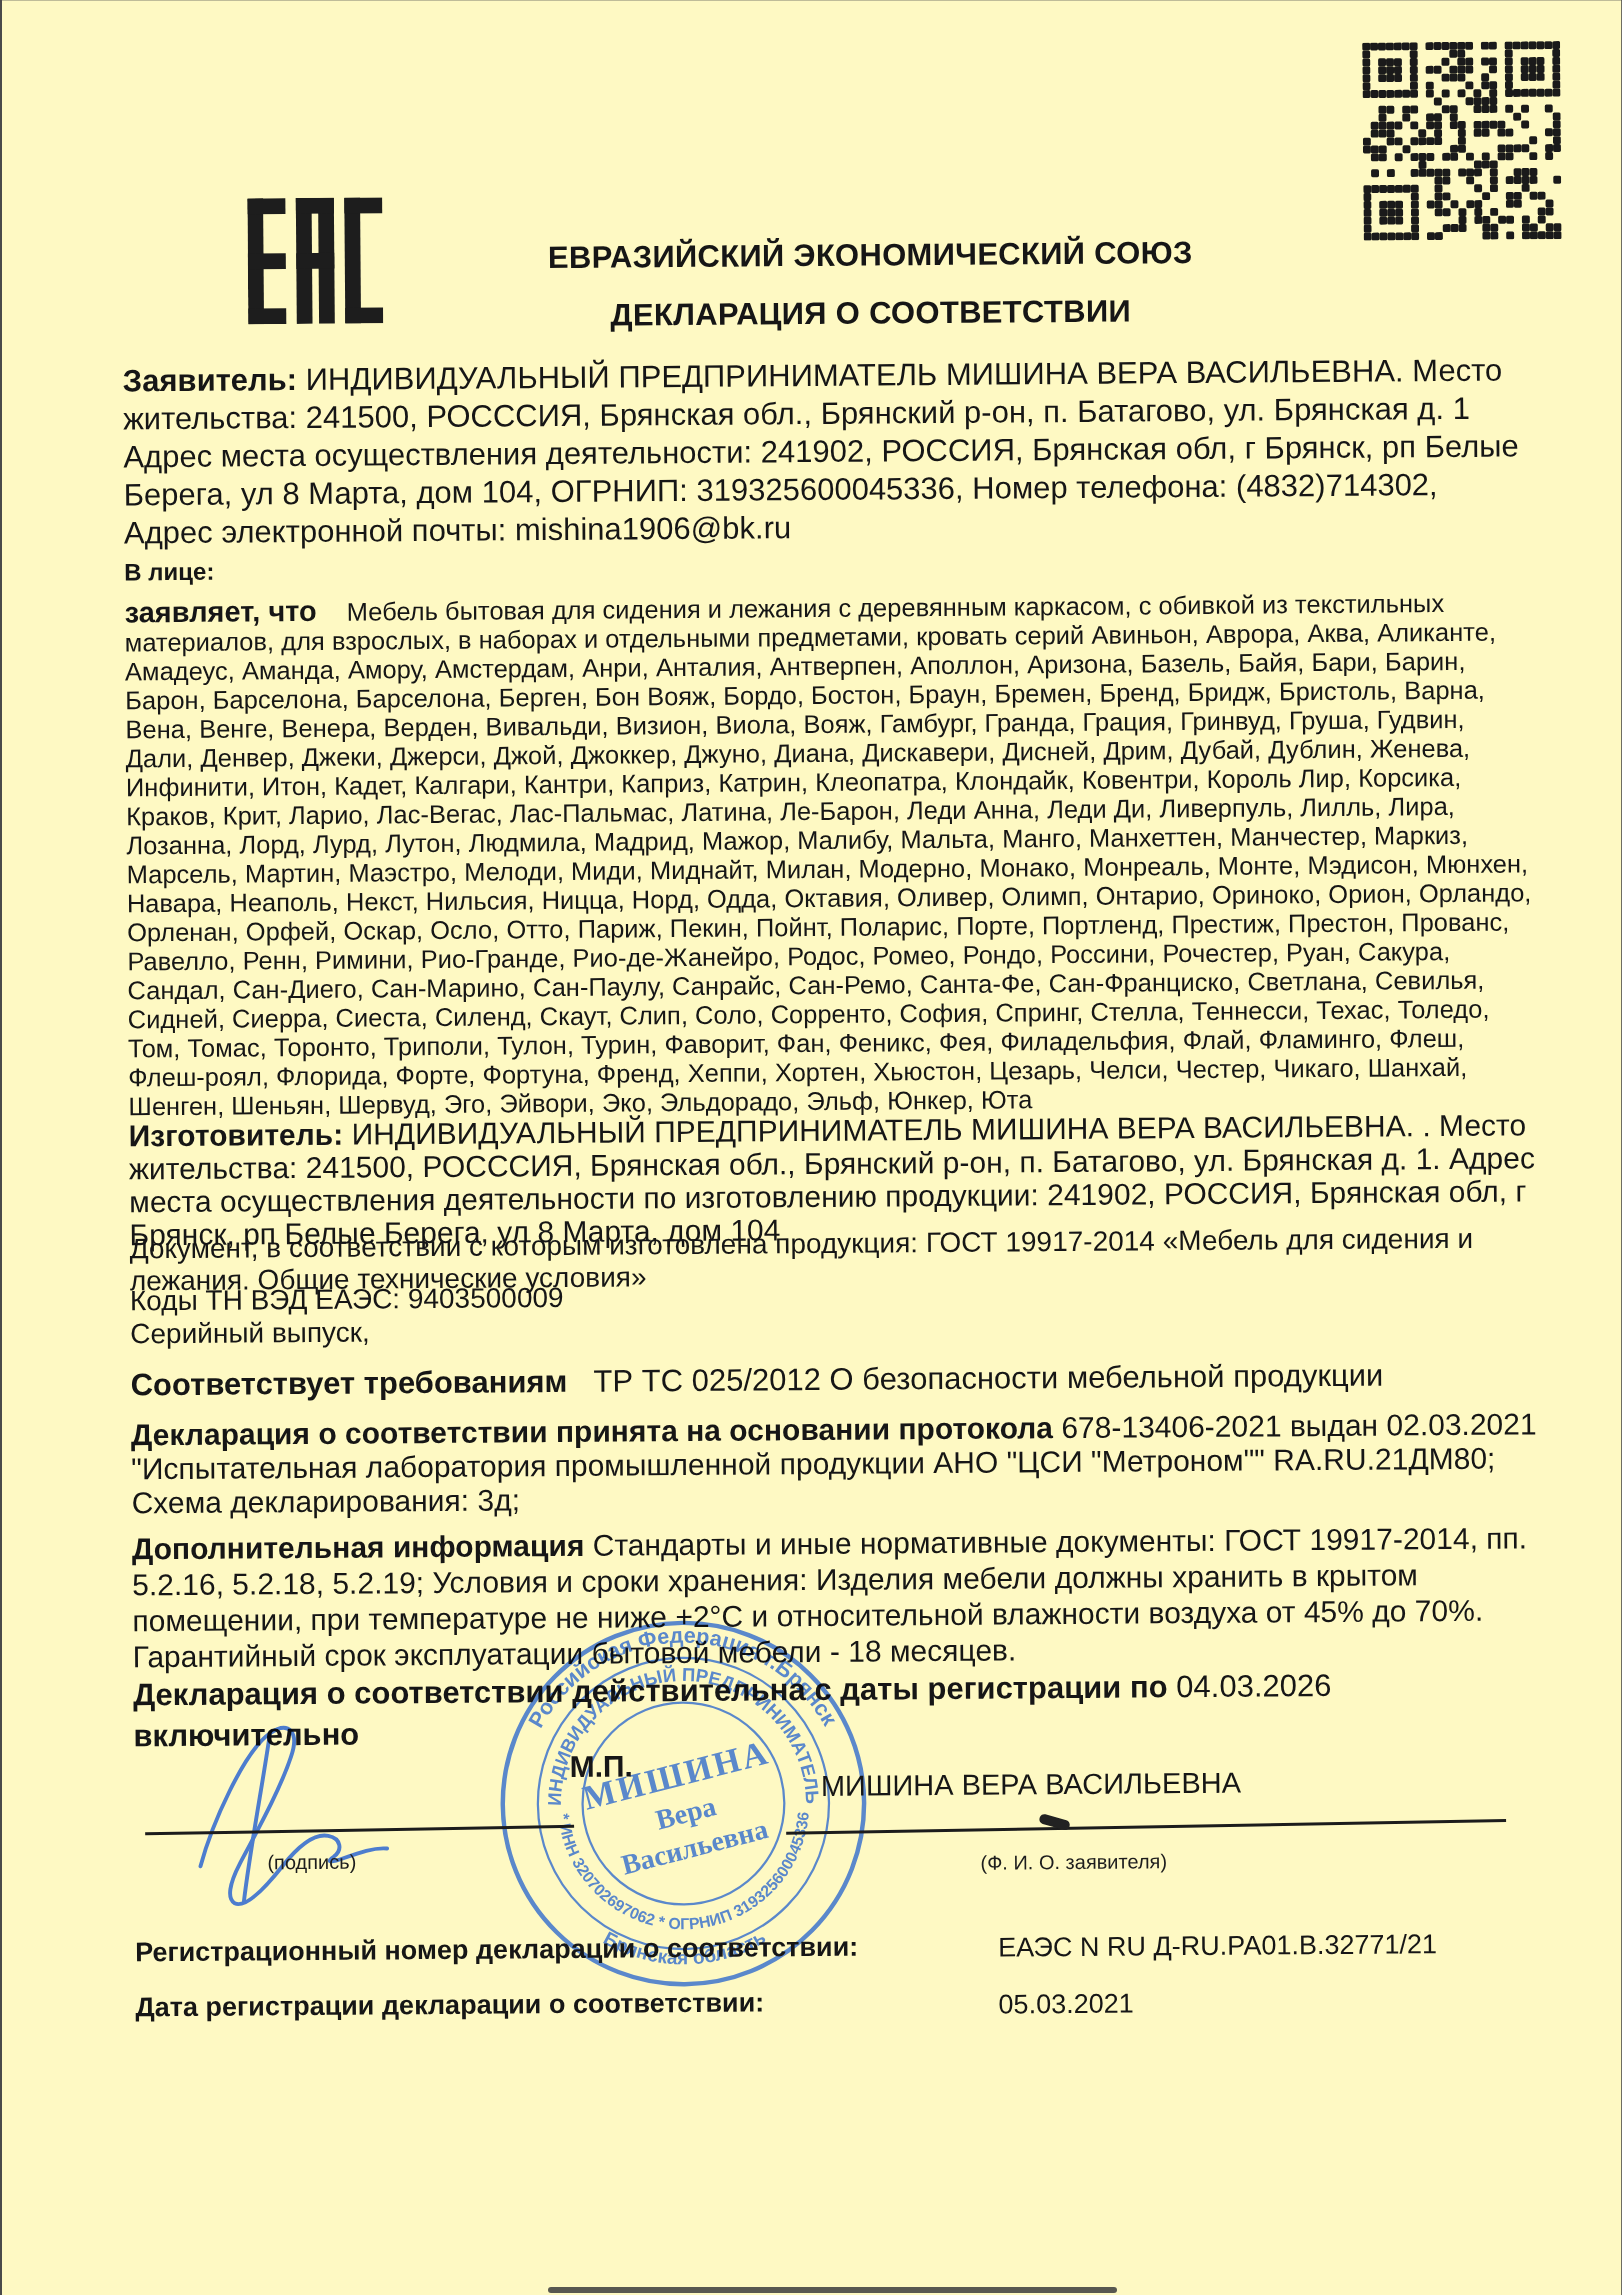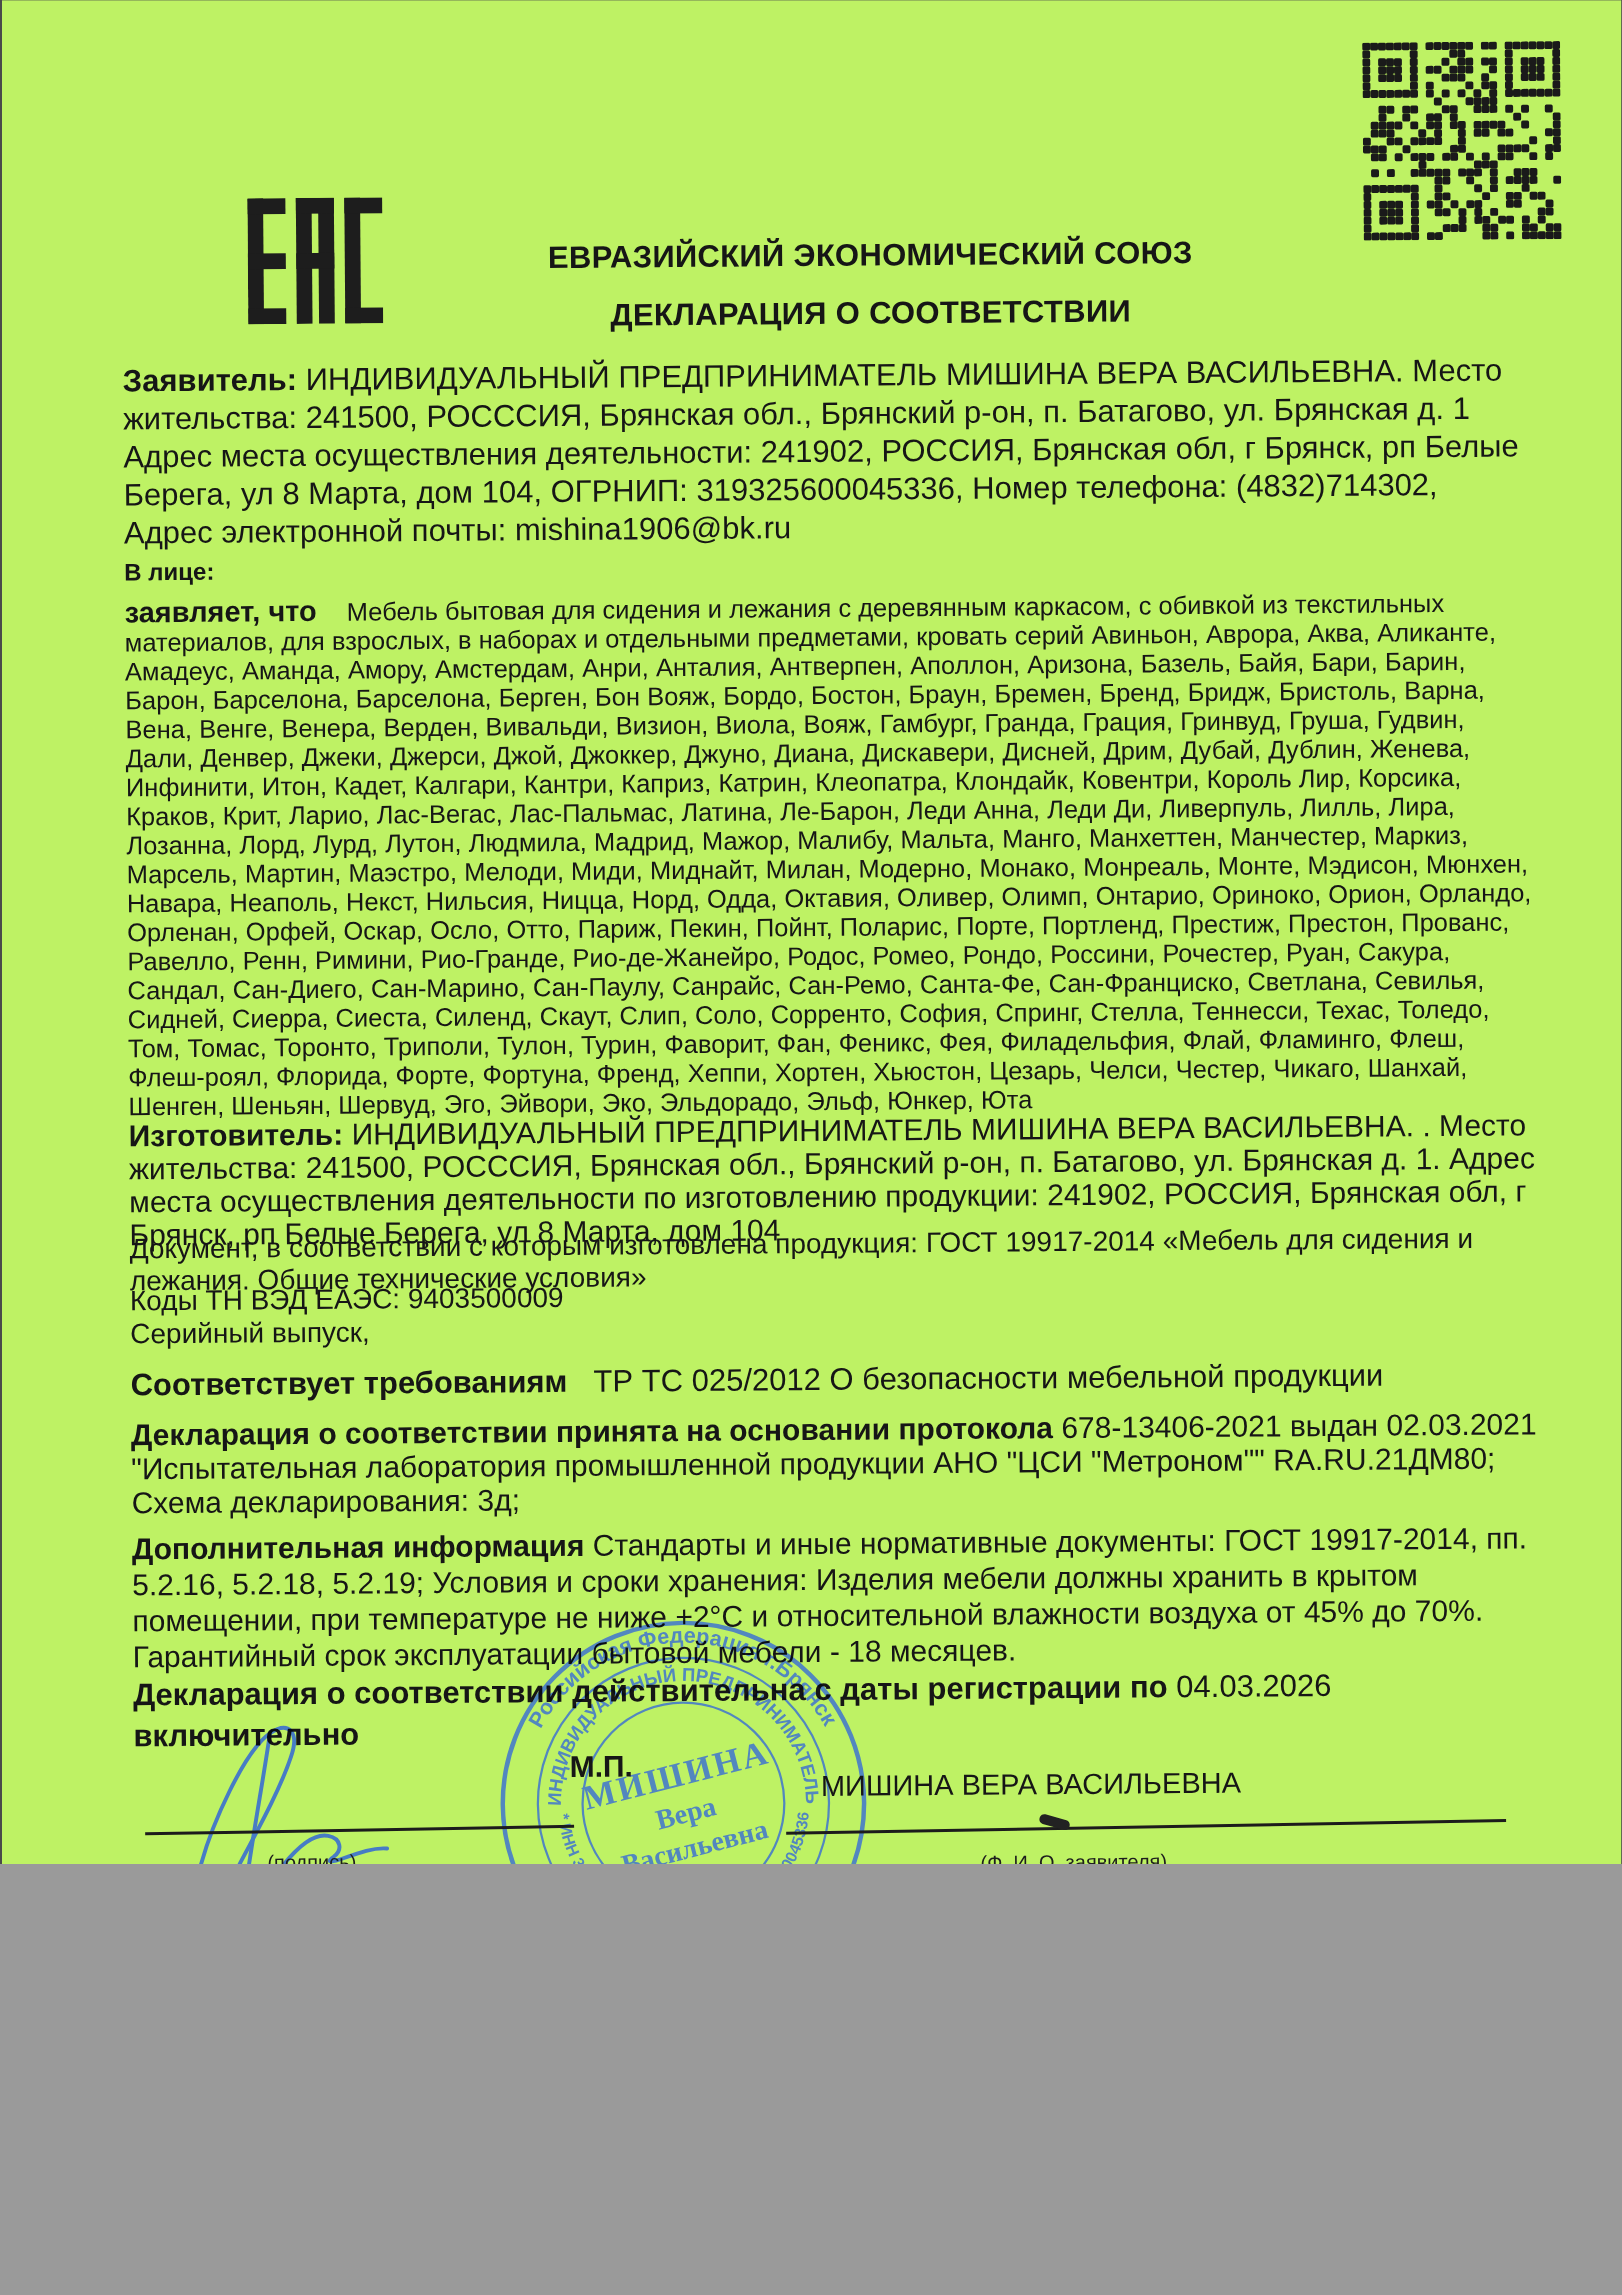--- a/index.html
+++ b/index.html
@@ -1,17 +1,17 @@
 <!DOCTYPE html>
 <html lang="ru" style="font-size:10.5px"><head>
 <meta charset="utf-8">
 <style>
   html,body{margin:0;padding:0;background:#9a9a9a;}
   .page{
-    position:relative; width:1623px; height:1864px; background:#bef264;
+    position:relative; width:1623px; height:2295px; background:#fef9c3;
     font-family:"Liberation Sans", sans-serif; color:#161616; overflow:hidden;
   }
   .edge{position:absolute;background:#4a4a4a;}
   .edge-left{left:0;top:0;width:2px;height:2295px;}
   .edge-right{left:1621px;top:0;width:2px;height:2295px;opacity:.8;}
   .edge-top{left:0;top:0;width:1623px;height:1.3px;opacity:.35;}
   .bottom-artifact{position:absolute;left:548px;top:2287px;width:569px;height:5.9px;
     background:#3c3c3c;border-radius:3.3px;filter:blur(0.7px);opacity:.85;}
   .content{position:absolute;left:0;top:0;width:1623px;height:2295px;
     transform:rotate(-0.45deg);transform-origin:811px 1047px;}

